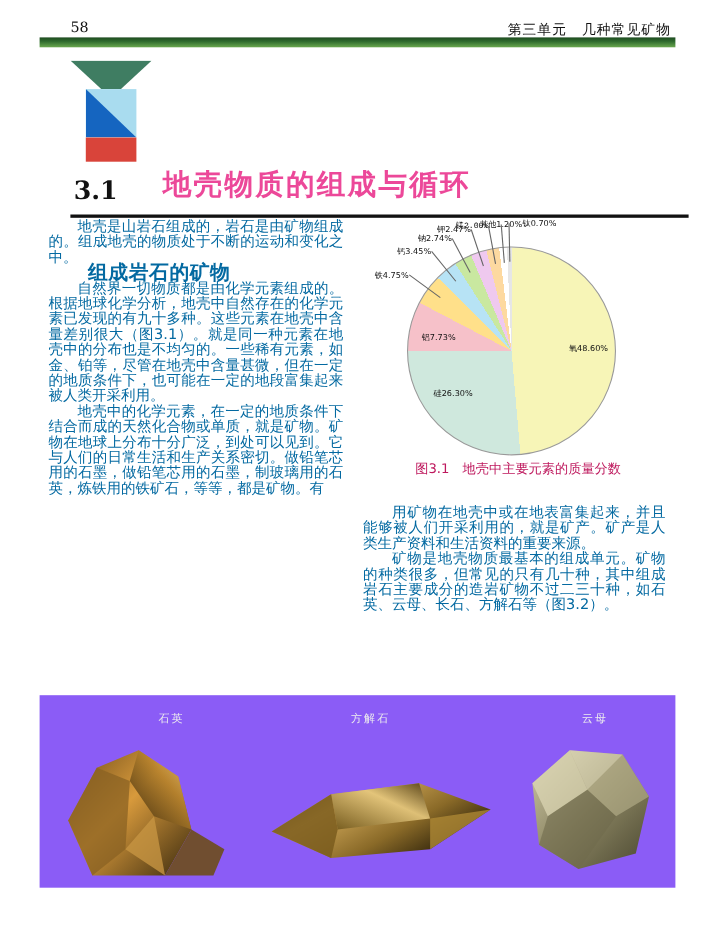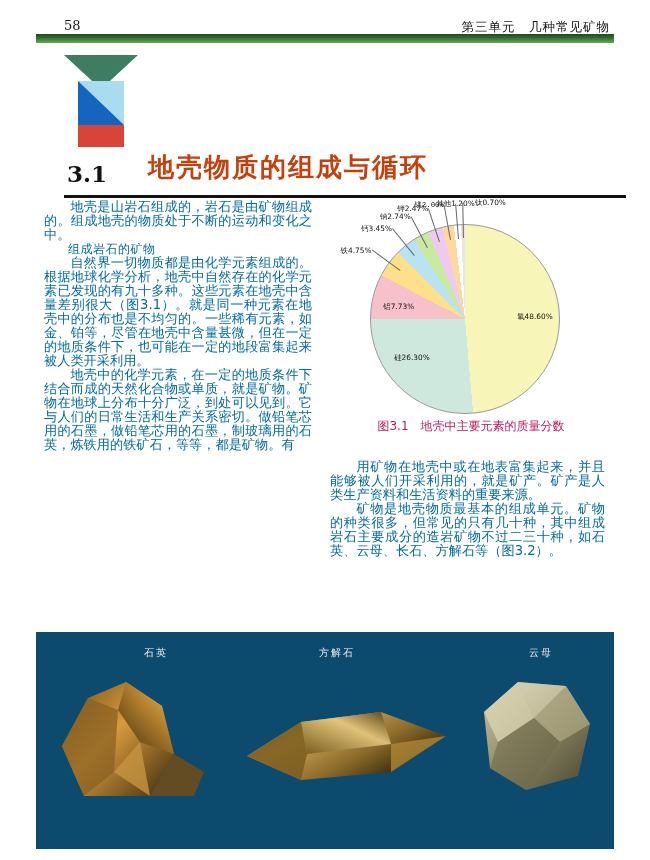--- a/index.html
+++ b/index.html
@@ -44,41 +44,41 @@
   .sq-tri { position:absolute; left: 14px; top: 26px; width: 46px; height: 44px;
             background:#1565c0; clip-path: polygon(0 0, 0 100%, 100% 100%); }
   .sq-red { position:absolute; left: 14px; top: 70px; width: 46px; height: 22px; background:#d9443a; }
   .sec-num {
     position: absolute; left: 23px; top: 105px;
     font-family: "DejaVu Serif", "Liberation Serif", serif;
     font-size: 23px; font-weight: bold; color: #111;
   }
   .sec-title {
     position: absolute; left: 104px; top: 95px;
-    font-size: 26px; font-weight: bold; color: #c2410c;
+    font-size: 26px; font-weight: bold; color: #ec4899;
     letter-spacing: 2px;
   }
   .title-rule {
     position: absolute; left: 20px; top: 140px; width: 562px; height: 3px;
     background: #111;
   }
 
   
   .col {
     position: absolute;
     font-size: 13.2px;
     line-height: 14px;
     text-align: justify;
     text-justify: inter-ideograph;
     color: #0369a1;
   }
   .col p { margin: 0 0 0 0; text-indent: 2em; }
   .col p + p { margin-top: 0px; }
   .subhead {
-    font-size: 12px; font-weight: normal; margin: 7px 0 1px 0; text-indent: 0;
+    font-size: 18px; font-weight: bold; margin: 7px 0 1px 0; text-indent: 0;
     letter-spacing: 0.5px;
   }
 
   #col-left  { left: 44px;  top: 200px; width: 268px; }
   #col-right { left: 330px; top: 460px; width: 275px; }
 
   
   .fig1 { position: absolute; left: 330px; top: 206px; width: 282px; height: 230px; }
   .pie-wrap { position: absolute; left: 40px; top: 18px; width: 190px; height: 190px; }
   .pie {
@@ -91,22 +91,22 @@
     font-family: "DejaVu Sans", "Liberation Sans", sans-serif;
   }
   .fig-cap {
     position: absolute; width: 100%; text-align: center; font-size: 12px; color: #be185d;
   }
   #fig1-cap { left: 0; top: 212px; }
 
   
   .fig2 { position: absolute; left: 36px; top: 632px; width: 578px; height: 200px; }
   .photo-band {
-    position:absolute; left:0; top:0; width: 578px; height: 217px;
-    background: #0c4a6e;
+    position:absolute; left:0; top:0; width: 578px; height: 175px;
+    background: #8b5cf6;
     overflow: hidden;
   }
   .crystal { position: absolute; }
   .cap-in {
     position: absolute; color: #eee; font-size: 10px; letter-spacing: 2px;
   }
   #fig2-cap { left: 0; top: 180px; width: 578px; text-align:center; font-size: 12px; color:#111; }
 </style>
 </head>
 <body>

